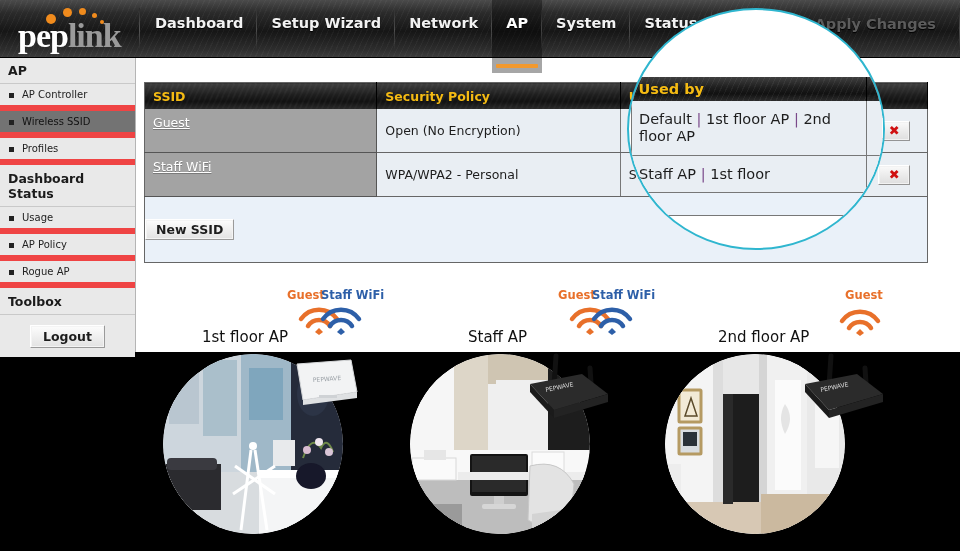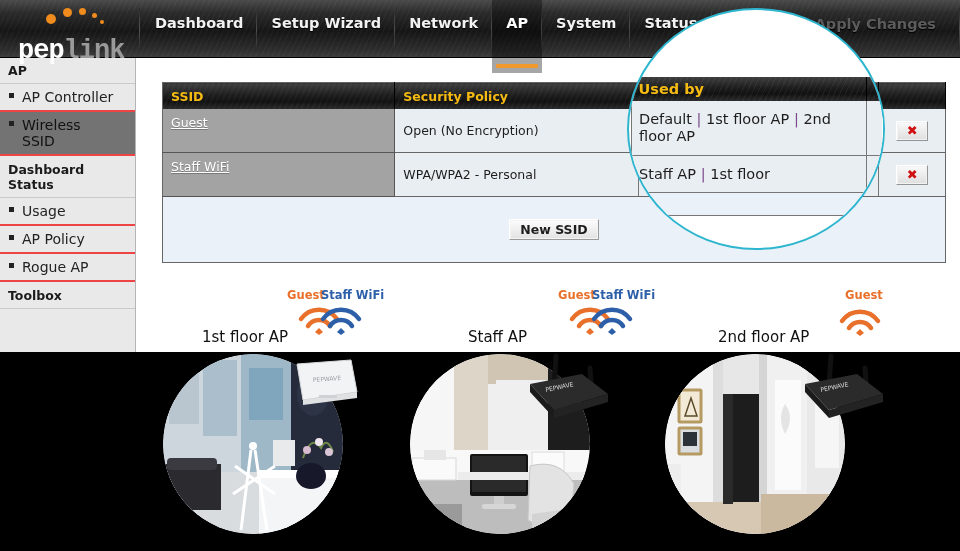--- a/index.html
+++ b/index.html
@@ -16,23 +16,23 @@
     background:
       repeating-linear-gradient(115deg, rgba(255,255,255,.035) 0 1px, rgba(0,0,0,0) 1px 5px),
       linear-gradient(#4b4b4b 0%, #2b2b2b 22%, #161616 55%, #2e2e2e 88%, #3c3c3c 100%);
     border-bottom:1px solid #000;
     z-index:5;
   }
   .logo{
     position:absolute;left:18px;top:6px;width:118px;height:46px;
   }
   .logo .word{
-    position:absolute;left:0;top:32px;
-    font-family:Liberation Mono, monospace;
-    font-weight:bold;font-size:27px;letter-spacing:-1px;
+    position:absolute;left:0;top:16px;
+    font-family:Liberation Serif, serif;
+    font-weight:bold;font-size:34px;letter-spacing:-1px;
     color:#ffffff;line-height:27px;
   }
   .logo .word i{font-style:normal;color:#9a9a9a;}
   .logo .dot{position:absolute;border-radius:50%;background:#f08b1d;}
   .navsep{position:absolute;top:8px;width:1px;height:42px;background:linear-gradient(#2a2a2a,#555,#2a2a2a);}
   .nav{position:absolute;left:141px;top:0;height:57px;}
   .navitem{
     position:relative;display:inline-block;height:73px;
     padding:0 14px;box-sizing:border-box;
     color:#f2f2f2;font-weight:bold;font-size:14.5px;
@@ -60,43 +60,42 @@
     position:absolute;left:0;top:57px;width:135px;height:295px;
     background:#e9e9e9;border-right:1px solid #b5b5b5;
     z-index:4;
   }
   .side-group{
     font-weight:bold;color:#1b1b1b;font-size:12.5px;
     padding:6px 8px 5px 8px;border-bottom:1px solid #c9c9c9;
     background:#e9e9e9;
   }
   .side-item{
-    position:relative;padding:5px 20px 5px 22px;color:#222;font-size:14px;
-    border-bottom:2px solid #ef4444;cursor:pointer;
+    position:relative;padding:5px 20px 5px 22px;color:#222;font-size:10px;
+    border-bottom:6px solid #ef4444;cursor:pointer;
   }
   .side-item:before{
     content:"";position:absolute;left:9px;top:9px;width:5px;height:5px;background:#222;
   }
   .side-item.sel{background:#737373;color:#111;}
   .side-foot{padding:10px 0 9px 0;text-align:center;background:#e9e9e9;}
   .btn3d{
     display:inline-block;background:linear-gradient(#fdfdfd,#e2e2e2);
     border:1px solid #9a9a9a;border-top-color:#fff;border-left-color:#fff;
     box-shadow:0 0 0 1px #f4f4f4 inset;
     padding:3px 12px;font-weight:bold;font-size:12.5px;color:#1d1d1d;
     cursor:pointer;border-radius:1px;
   }
 
   
   .content{position:absolute;left:136px;top:57px;width:824px;height:295px;background:#fff;z-index:3;}
   .tbl{
     position:absolute;left:8px;top:25px;width:784px;
     border:1px solid #666;border-collapse:collapse;
     background:#eef2f7;
-    margin-left:18px;
   }
   .tbl td,.tbl th{padding:0;}
   .thead td{
     background:
       repeating-linear-gradient(115deg, rgba(255,255,255,.05) 0 1px, rgba(0,0,0,0) 1px 5px),
       linear-gradient(#3f3f3f 0%, #1d1d1d 45%, #111 70%, #2c2c2c 100%);
     color:#f5bb13;font-weight:bold;font-size:12.5px;
     padding:4px 8px;border-right:1px solid #000;height:18px;
   }
   td.c-ssid{
@@ -117,21 +116,21 @@
     text-align:center;vertical-align:middle;width:56px;
   }
   .delbtn{
     display:inline-block;width:30px;height:18px;line-height:18px;
     background:linear-gradient(#fafafa,#dedede);
     border:1px solid #949494;border-top-color:#fff;border-left-color:#fff;
     box-shadow:0 0 0 1px #f2f2f2 inset;
     color:#d01010;font-weight:bold;font-size:13px;cursor:pointer;
   }
   .tfoot td{
-    background:#eaf1f9;border-top:1px solid #777;padding:22px 0;text-align:center;
+    background:#eaf1f9;border-top:1px solid #777;padding:22px 0;text-align:left;
   }
   .tfoot .btn3d{padding:2px 10px;}
   .sep{color:#7a4a8a;}
 
   
   .mag{
     position:absolute;left:627px;top:8px;width:258px;height:242px;
     border-radius:50%;
     border:2px solid #2fb6cf;
     background:#ffffff;
@@ -207,27 +206,31 @@
   <div class="apply">
     <span>Apply Changes</span>
   </div>
   <div class="applysep"></div>
 </div>
 
 <div class="sidebar">
   <div class="side-group">AP</div>
   <div class="side-item"><span>AP Controller</span></div>
   <div class="side-item sel"><span>Wireless SSID</span></div>
+  <div class="side-item"><span>Profiles</span></div>
 
   <div class="side-group">Dashboard Status</div>
   <div class="side-item"><span>Usage</span></div>
   <div class="side-item"><span>AP Policy</span></div>
   <div class="side-item"><span>Rogue AP</span></div>
 
   <div class="side-group">Toolbox</div>
+  <div class="side-foot">
+    <span class="btn3d">Logout</span>
+  </div>
 </div>
 
 <div class="content">
   <table class="tbl">
     <tbody>
         <tr class="thead">
       <td style="width:238px">SSID</td>
       <td style="width:246px">Security Policy</td>
       <td style="width:246px">Used by</td>
       <td style="width:54px"></td>

